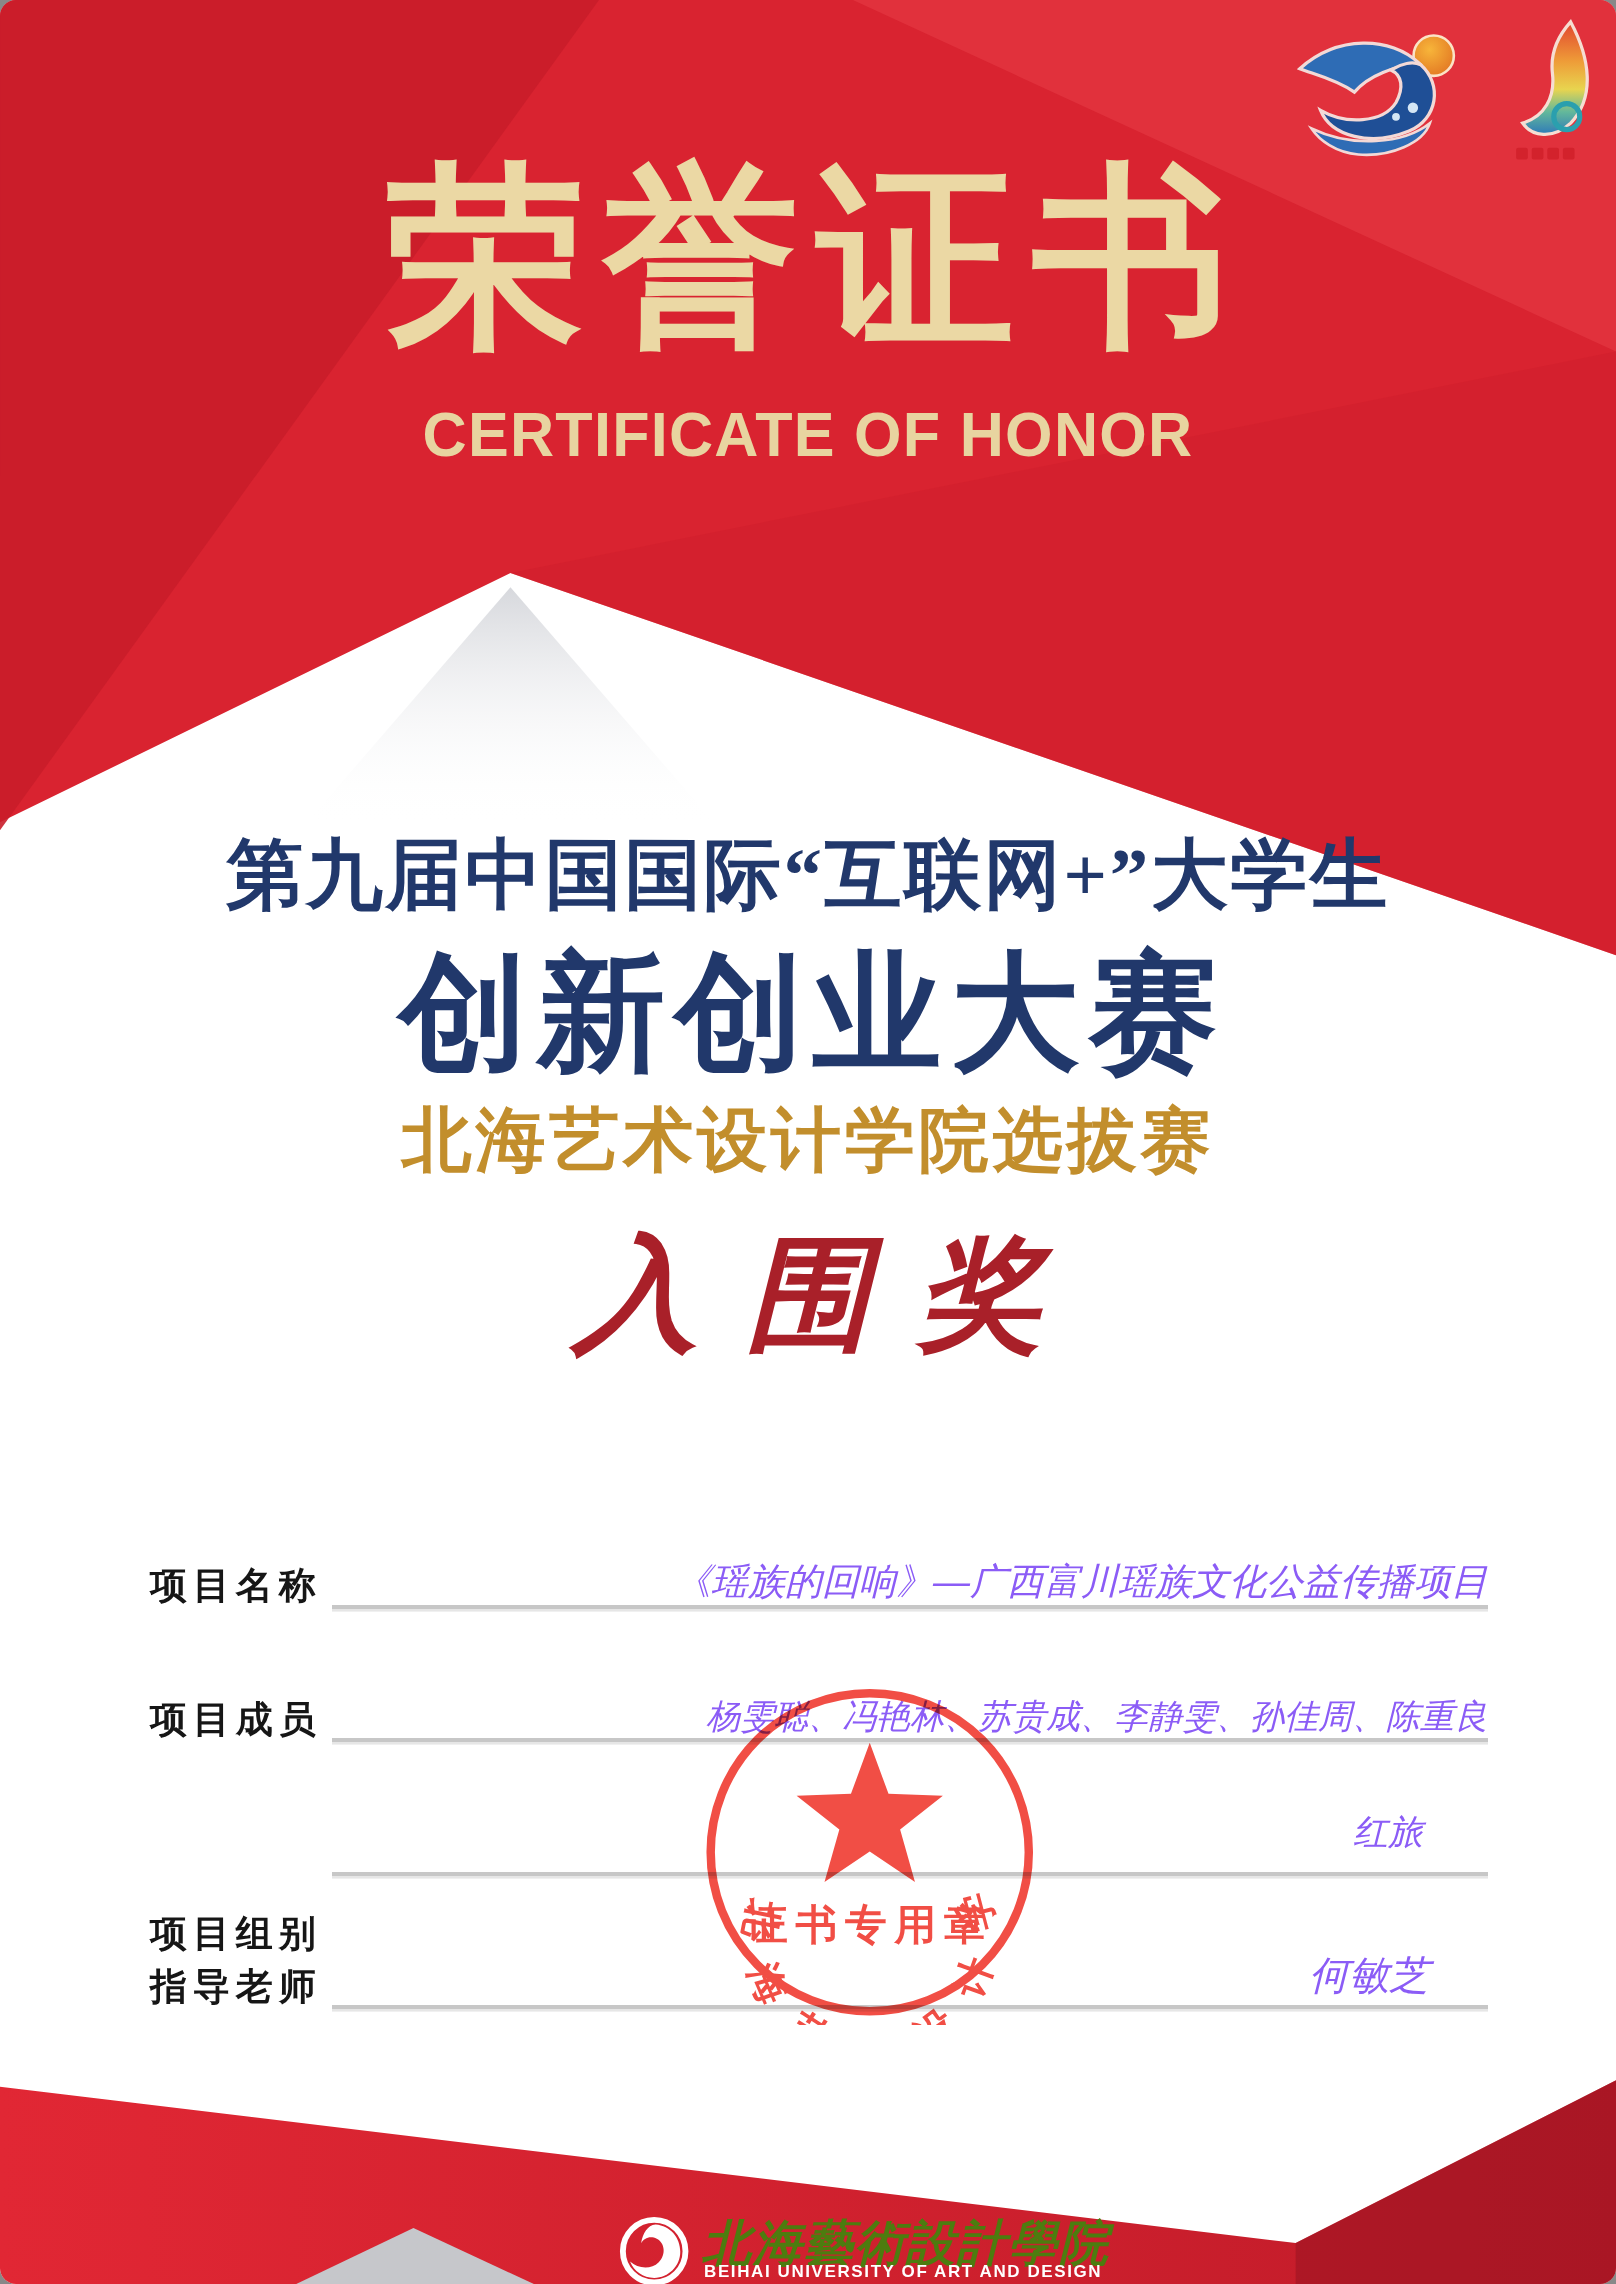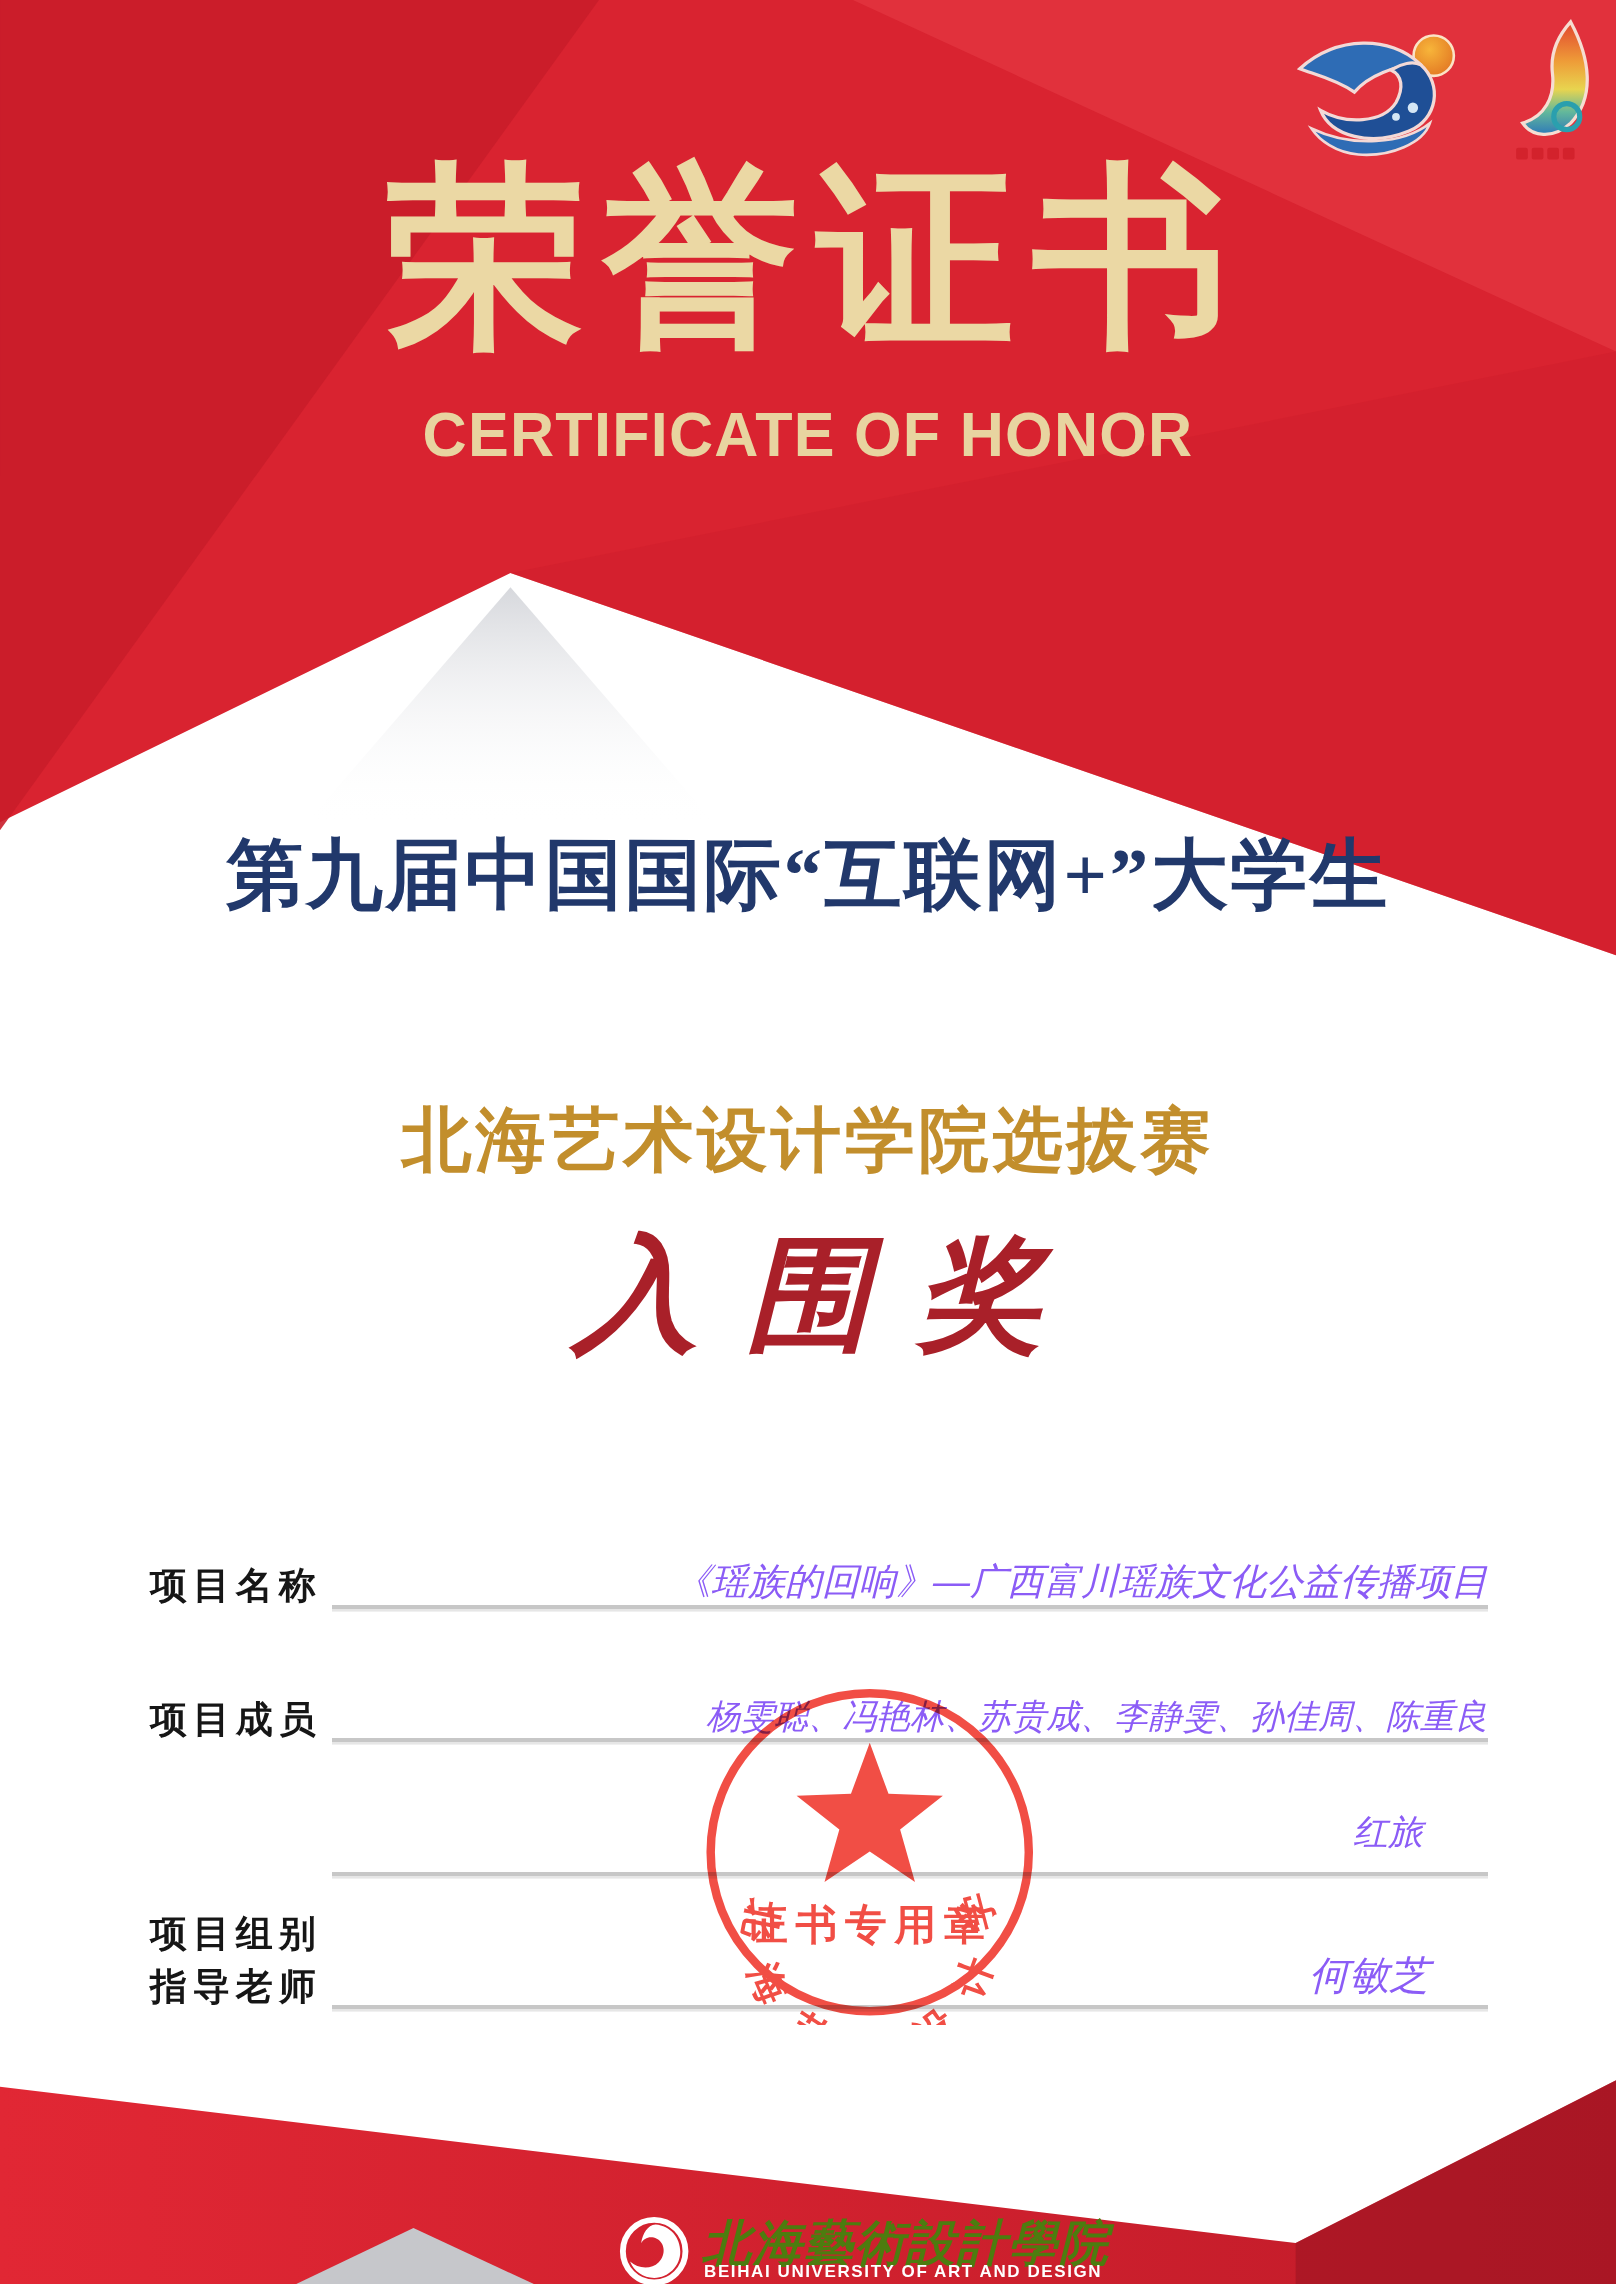--- a/index.html
+++ b/index.html
@@ -1,19 +1,20 @@
 <!DOCTYPE html>
 <html style="font-size:10.4px"><head>
 <meta charset="utf-8">
 <style>
   html,body{margin:0;padding:0;background:#888;}
   .page{
     position:relative;width:1616px;height:2284px;margin:0 auto;
     background:#ffffff;overflow:hidden;
     font-family:"Liberation Sans",sans-serif;
+    border-radius:16px;
   }
   .bg-svg,.seal-svg{position:absolute;left:0;top:0;}
   .abs{position:absolute;}
   .ctr{left:0;right:0;text-align:center;}
 
   
   .title-cn{
     top:156px;font-size:197px;line-height:1.05;font-weight:bold;
     color:#ebd8a4;letter-spacing:18px;padding-left:18px;
     font-family:"Liberation Serif","DejaVu Serif",serif;
@@ -141,20 +142,21 @@
         <rect x="82" y="200" width="18" height="18" rx="3"></rect>
         <rect x="106" y="200" width="18" height="18" rx="3"></rect>
       </g>
     </svg>
   </div>
 
   <div class="abs ctr title-cn">荣誉证书</div>
   <div class="abs ctr title-en">CERTIFICATE OF HONOR</div>
 
   <div class="abs ctr h-line1">第九届中国国际“互联网+”大学生</div>
+  <div class="abs ctr h-line2">创新创业大赛</div>
   <div class="abs ctr h-line3">北海艺术设计学院选拔赛</div>
   <div class="abs ctr award">入围奖</div>
 
   <div class="abs field-label lb1">项目名称</div>
   <div class="abs field-value v1">《瑶族的回响》—广西富川瑶族文化公益传播项目</div>
   <div class="abs field-line ln1"></div>
 
   <div class="abs field-label lb2">项目成员</div>
   <div class="abs field-value v2">杨雯聪、冯艳林、苏贵成、李静雯、孙佳周、陈重良</div>
   <div class="abs field-line ln2"></div>

